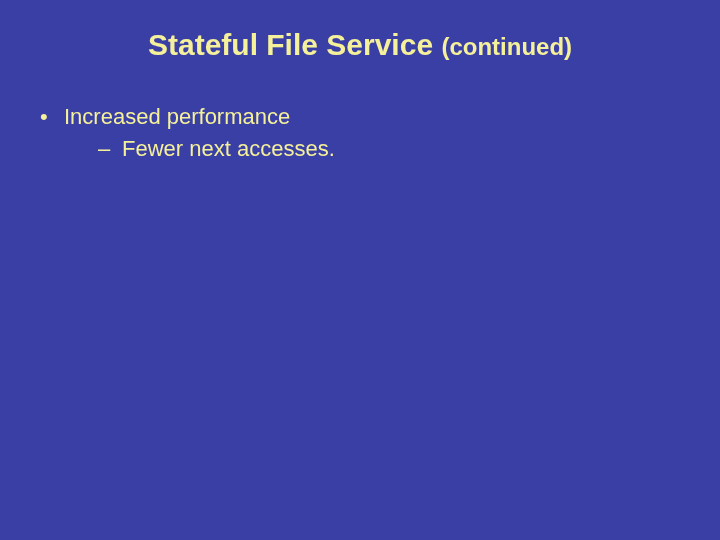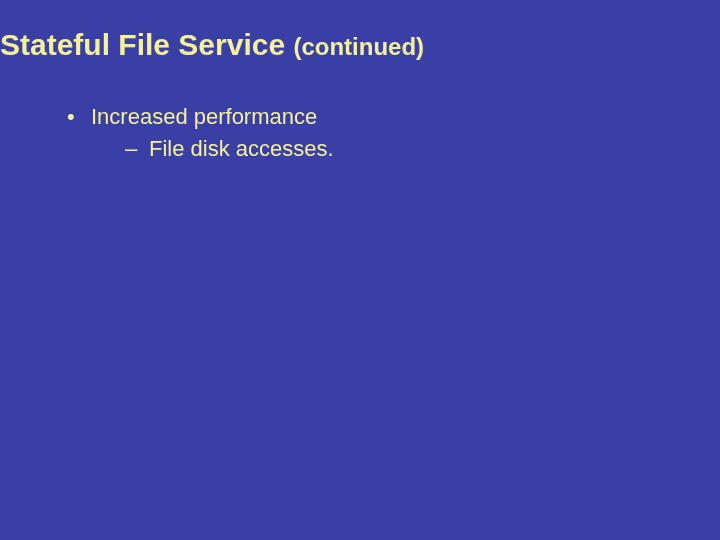--- a/index.html
+++ b/index.html
@@ -12,34 +12,33 @@
     color: #f5f09a;
     overflow: hidden;
   }
   .slide {
     width: 720px;
     height: 540px;
     box-sizing: border-box;
     padding: 0;
   }
   .title {
-    text-align: left;
+    text-align: center;
     padding-top: 28px;
     font-weight: bold;
     font-size: 30px;
     line-height: 1.1;
   }
   .title .sub {
     font-size: 24px;
   }
   .body {
     margin-top: 42px;
     font-size: 22px;
     line-height: 1.25;
-    margin-left: 27px;
   }
   .lvl1 {
     padding-left: 64px;
     text-indent: -24px;
     margin-bottom: 4px;
   }
   .lvl1::before {
     content: "•";
     display: inline-block;
     width: 24px;
@@ -60,15 +59,15 @@
 </style>
 </head>
 <body>
 
 <div class="slide">
   <div class="title">
     <span>Stateful File Service </span><span class="sub">(continued)</span>
   </div>
   <div class="body">
     <div class="lvl1"><span>Increased performance</span></div>
-    <div class="lvl2"><span>File disk accesses.</span></div>
+    <div class="lvl2"><span>Fewer next accesses.</span></div>
   </div>
 </div>
 
 </body></html>

